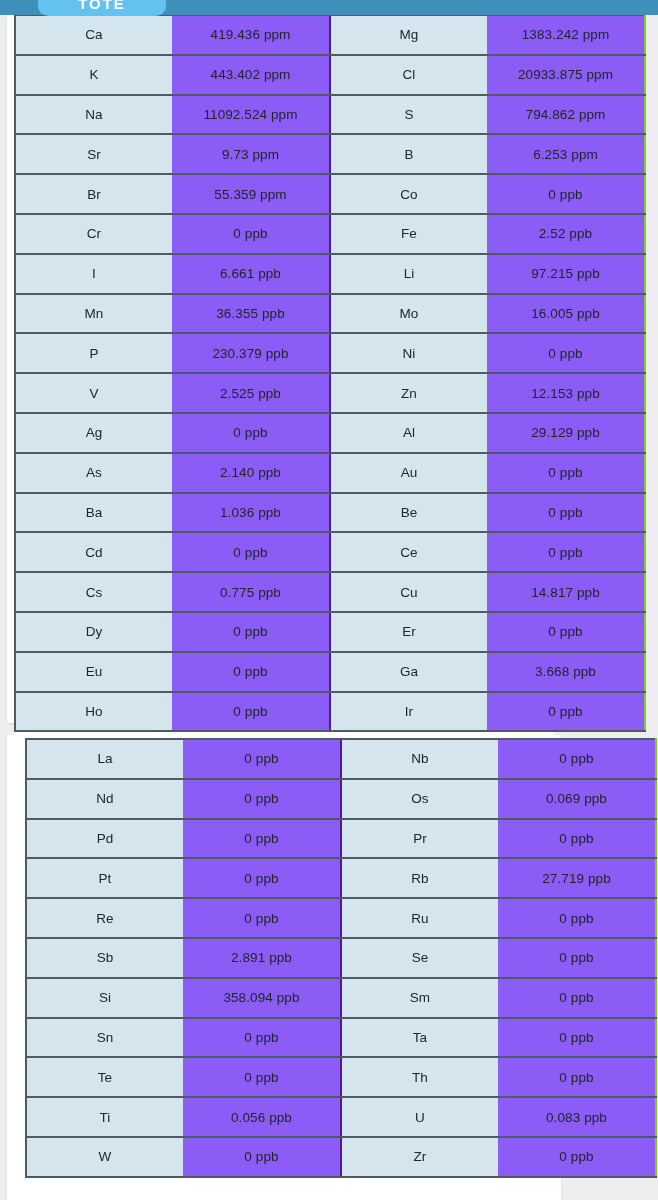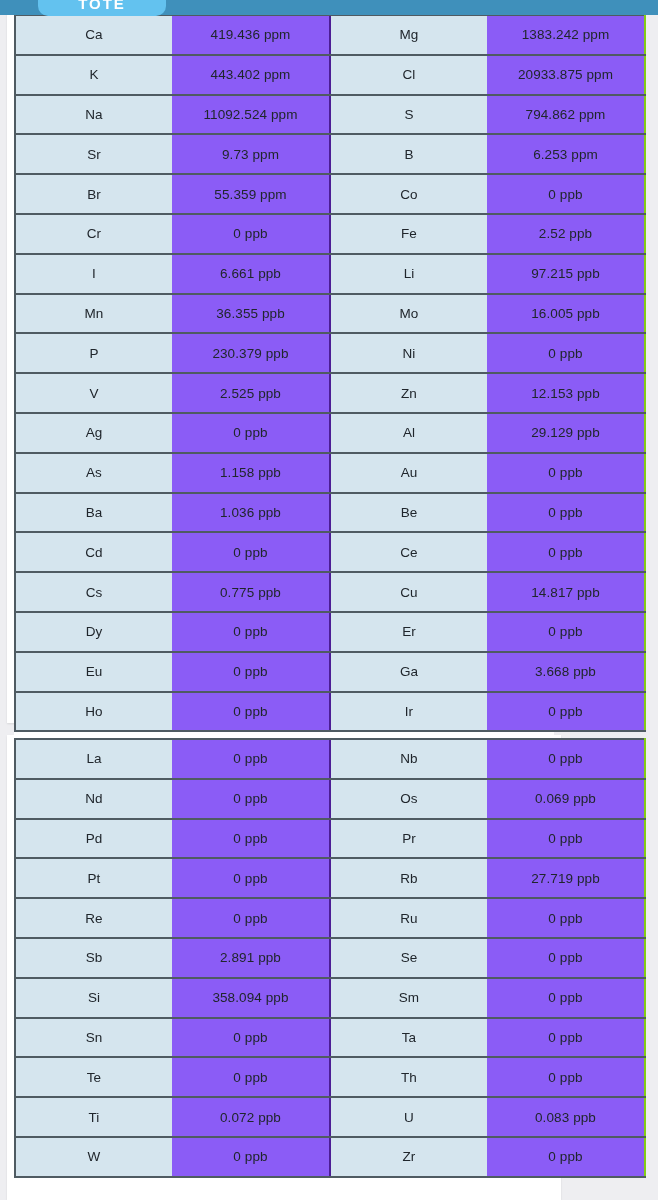--- a/index.html
+++ b/index.html
@@ -56,21 +56,21 @@
     box-shadow: 0 1px 2px rgba(0,0,0,0.10);
   }
   #card-1 {
     top: 0px;
     height: 723px;
     padding: 14px 7px 0 7px;
   }
   #card-2 {
     top: 735px;
     height: 465px;
-    padding: 3px 7px 0 7px;
+    padding: 3px 7px 0 18px;
   }
 
   
   table.elem-table {
     width: 630px;
     border-collapse: collapse;
     table-layout: fixed;
     font-size: 13.5px;
     color: #20262c;
   }
@@ -186,21 +186,21 @@
           <td class="val val-right">12.153 ppb</td>
         </tr>
         <tr>
           <td class="lbl lbl-left">Ag</td>
           <td class="val">0 ppb</td>
           <td class="lbl lbl-right">Al</td>
           <td class="val val-right">29.129 ppb</td>
         </tr>
         <tr>
           <td class="lbl lbl-left">As</td>
-          <td class="val">1.158 ppb</td>
+          <td class="val">2.140 ppb</td>
           <td class="lbl lbl-right">Au</td>
           <td class="val val-right">0 ppb</td>
         </tr>
         <tr>
           <td class="lbl lbl-left">Ba</td>
           <td class="val">1.036 ppb</td>
           <td class="lbl lbl-right">Be</td>
           <td class="val val-right">0 ppb</td>
         </tr>
         <tr>
@@ -296,21 +296,21 @@
           <td class="val val-right">0 ppb</td>
         </tr>
         <tr>
           <td class="lbl lbl-left">Te</td>
           <td class="val">0 ppb</td>
           <td class="lbl lbl-right">Th</td>
           <td class="val val-right">0 ppb</td>
         </tr>
         <tr>
           <td class="lbl lbl-left">Ti</td>
-          <td class="val">0.072 ppb</td>
+          <td class="val">0.056 ppb</td>
           <td class="lbl lbl-right">U</td>
           <td class="val val-right">0.083 ppb</td>
         </tr>
         <tr>
           <td class="lbl lbl-left">W</td>
           <td class="val">0 ppb</td>
           <td class="lbl lbl-right">Zr</td>
           <td class="val val-right">0 ppb</td>
         </tr>
       </tbody>

